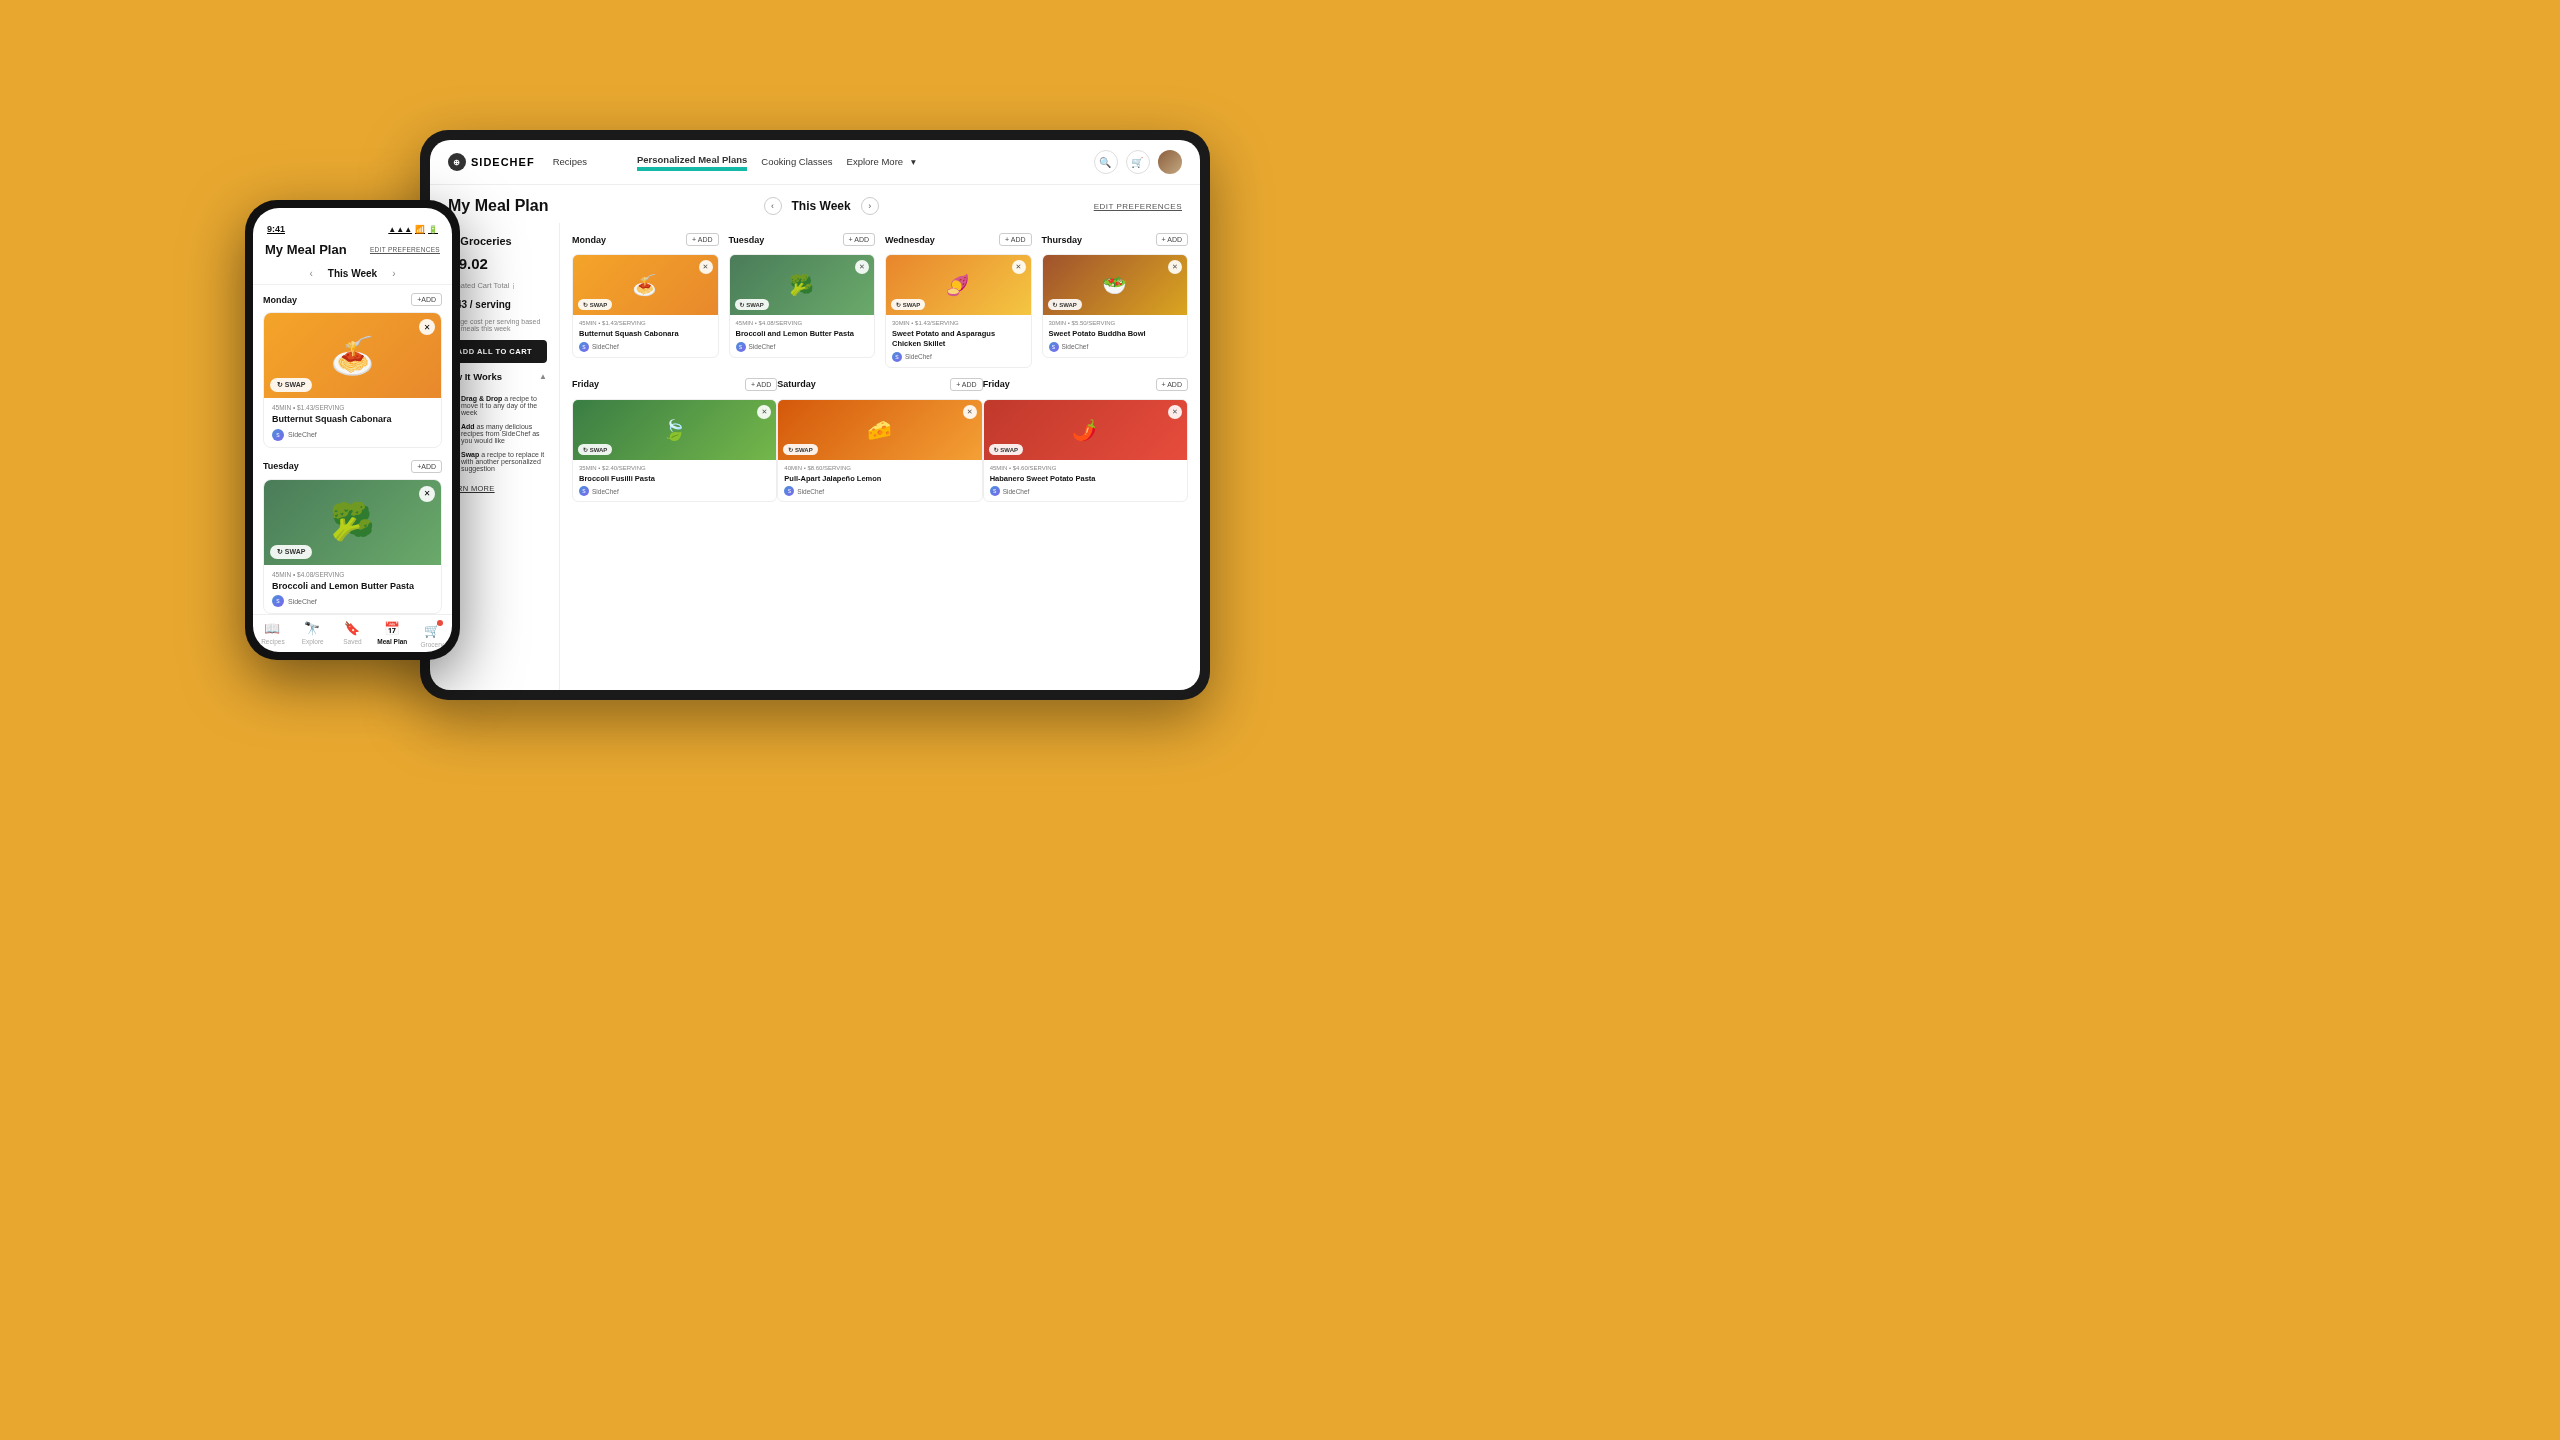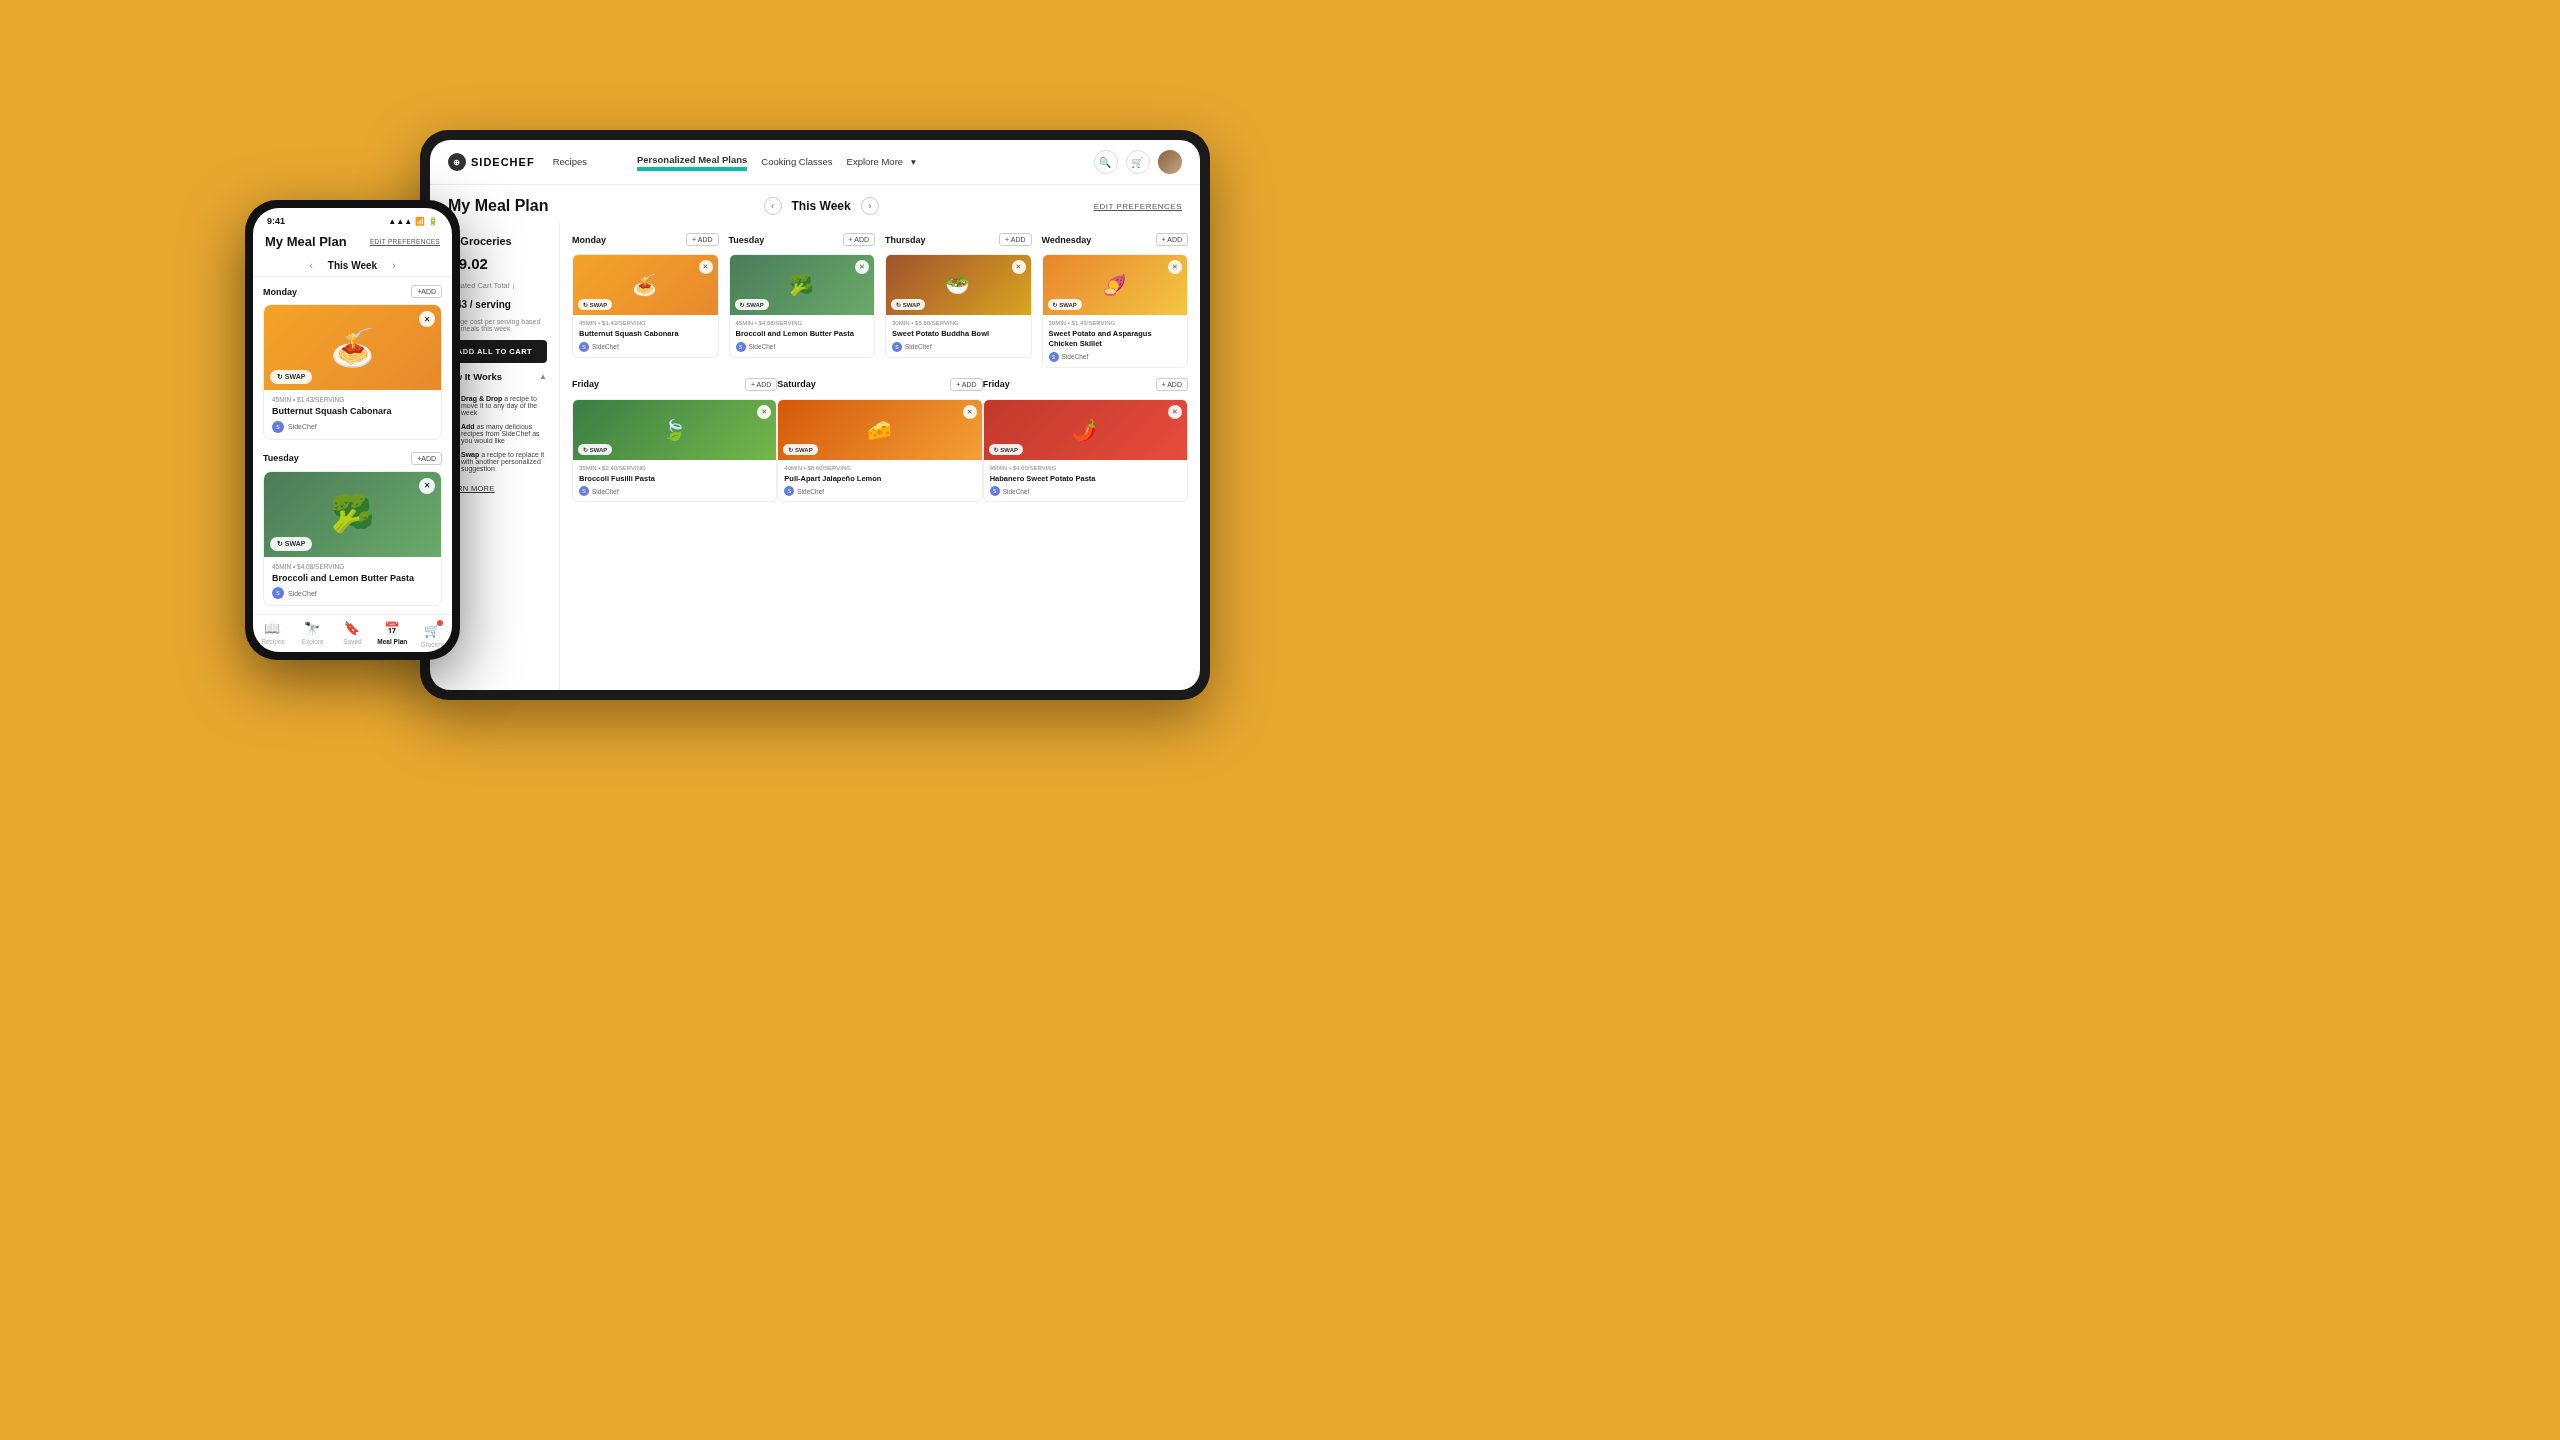--- a/index.html
+++ b/index.html
@@ -400,22 +400,23 @@
       background: #fff;
       border-radius: 26px;
       overflow: hidden;
       display: flex;
       flex-direction: column;
     }
     .phone-status-bar {
       display: flex;
       justify-content: space-between;
       align-items: center;
-      padding: 8px 14px 4px;
+      padding: 16px 14px 4px;
       flex-shrink: 0;
+      text-decoration: underline;
     }
     .phone-time {
       font-size: 9px;
       font-weight: 700;
       color: #111;
     }
     .phone-icons {
       display: flex;
       gap: 3px;
       align-items: center;
@@ -732,58 +733,58 @@
                 <div class="meal-author">
                   <div class="author-icon">S</div>
                   <span>SideChef</span>
                 </div>
               </div>
             </div>
           </div>
 
           <div class="day-column">
             <div class="day-header">
+              <span class="day-name">Wednesday</span>
+              <button class="add-btn">+ ADD</button>
+            </div>
+            <div class="meal-card">
+              <div class="meal-card-img">
+                <div class="meal-img-placeholder bg-sweet-potato">🍠</div>
+                <div class="swap-badge">↻ SWAP</div>
+                <div class="close-badge">✕</div>
+              </div>
+              <div class="meal-card-body">
+                <div class="meal-meta">
+                  <span>30MIN</span> • <span>$1.43/SERVING</span>
+                </div>
+                <div class="meal-title">Sweet Potato and Asparagus Chicken Skillet</div>
+                <div class="meal-author">
+                  <div class="author-icon">S</div>
+                  <span>SideChef</span>
+                </div>
+              </div>
+            </div>
+          </div>
+
+          <div class="day-column">
+            <div class="day-header">
               <span class="day-name">Thursday</span>
               <button class="add-btn">+ ADD</button>
             </div>
             <div class="meal-card">
               <div class="meal-card-img">
                 <div class="meal-img-placeholder bg-buddha">🥗</div>
                 <div class="swap-badge">↻ SWAP</div>
                 <div class="close-badge">✕</div>
               </div>
               <div class="meal-card-body">
                 <div class="meal-meta">
                   <span>30MIN</span> • <span>$5.50/SERVING</span>
                 </div>
                 <div class="meal-title">Sweet Potato Buddha Bowl</div>
-                <div class="meal-author">
-                  <div class="author-icon">S</div>
-                  <span>SideChef</span>
-                </div>
-              </div>
-            </div>
-          </div>
-
-          <div class="day-column">
-            <div class="day-header">
-              <span class="day-name">Wednesday</span>
-              <button class="add-btn">+ ADD</button>
-            </div>
-            <div class="meal-card">
-              <div class="meal-card-img">
-                <div class="meal-img-placeholder bg-sweet-potato">🍠</div>
-                <div class="swap-badge">↻ SWAP</div>
-                <div class="close-badge">✕</div>
-              </div>
-              <div class="meal-card-body">
-                <div class="meal-meta">
-                  <span>30MIN</span> • <span>$1.43/SERVING</span>
-                </div>
-                <div class="meal-title">Sweet Potato and Asparagus Chicken Skillet</div>
                 <div class="meal-author">
                   <div class="author-icon">S</div>
                   <span>SideChef</span>
                 </div>
               </div>
             </div>
           </div>
         </div>
 
         <div class="meal-grid-row2" style="margin-top:10px;">

